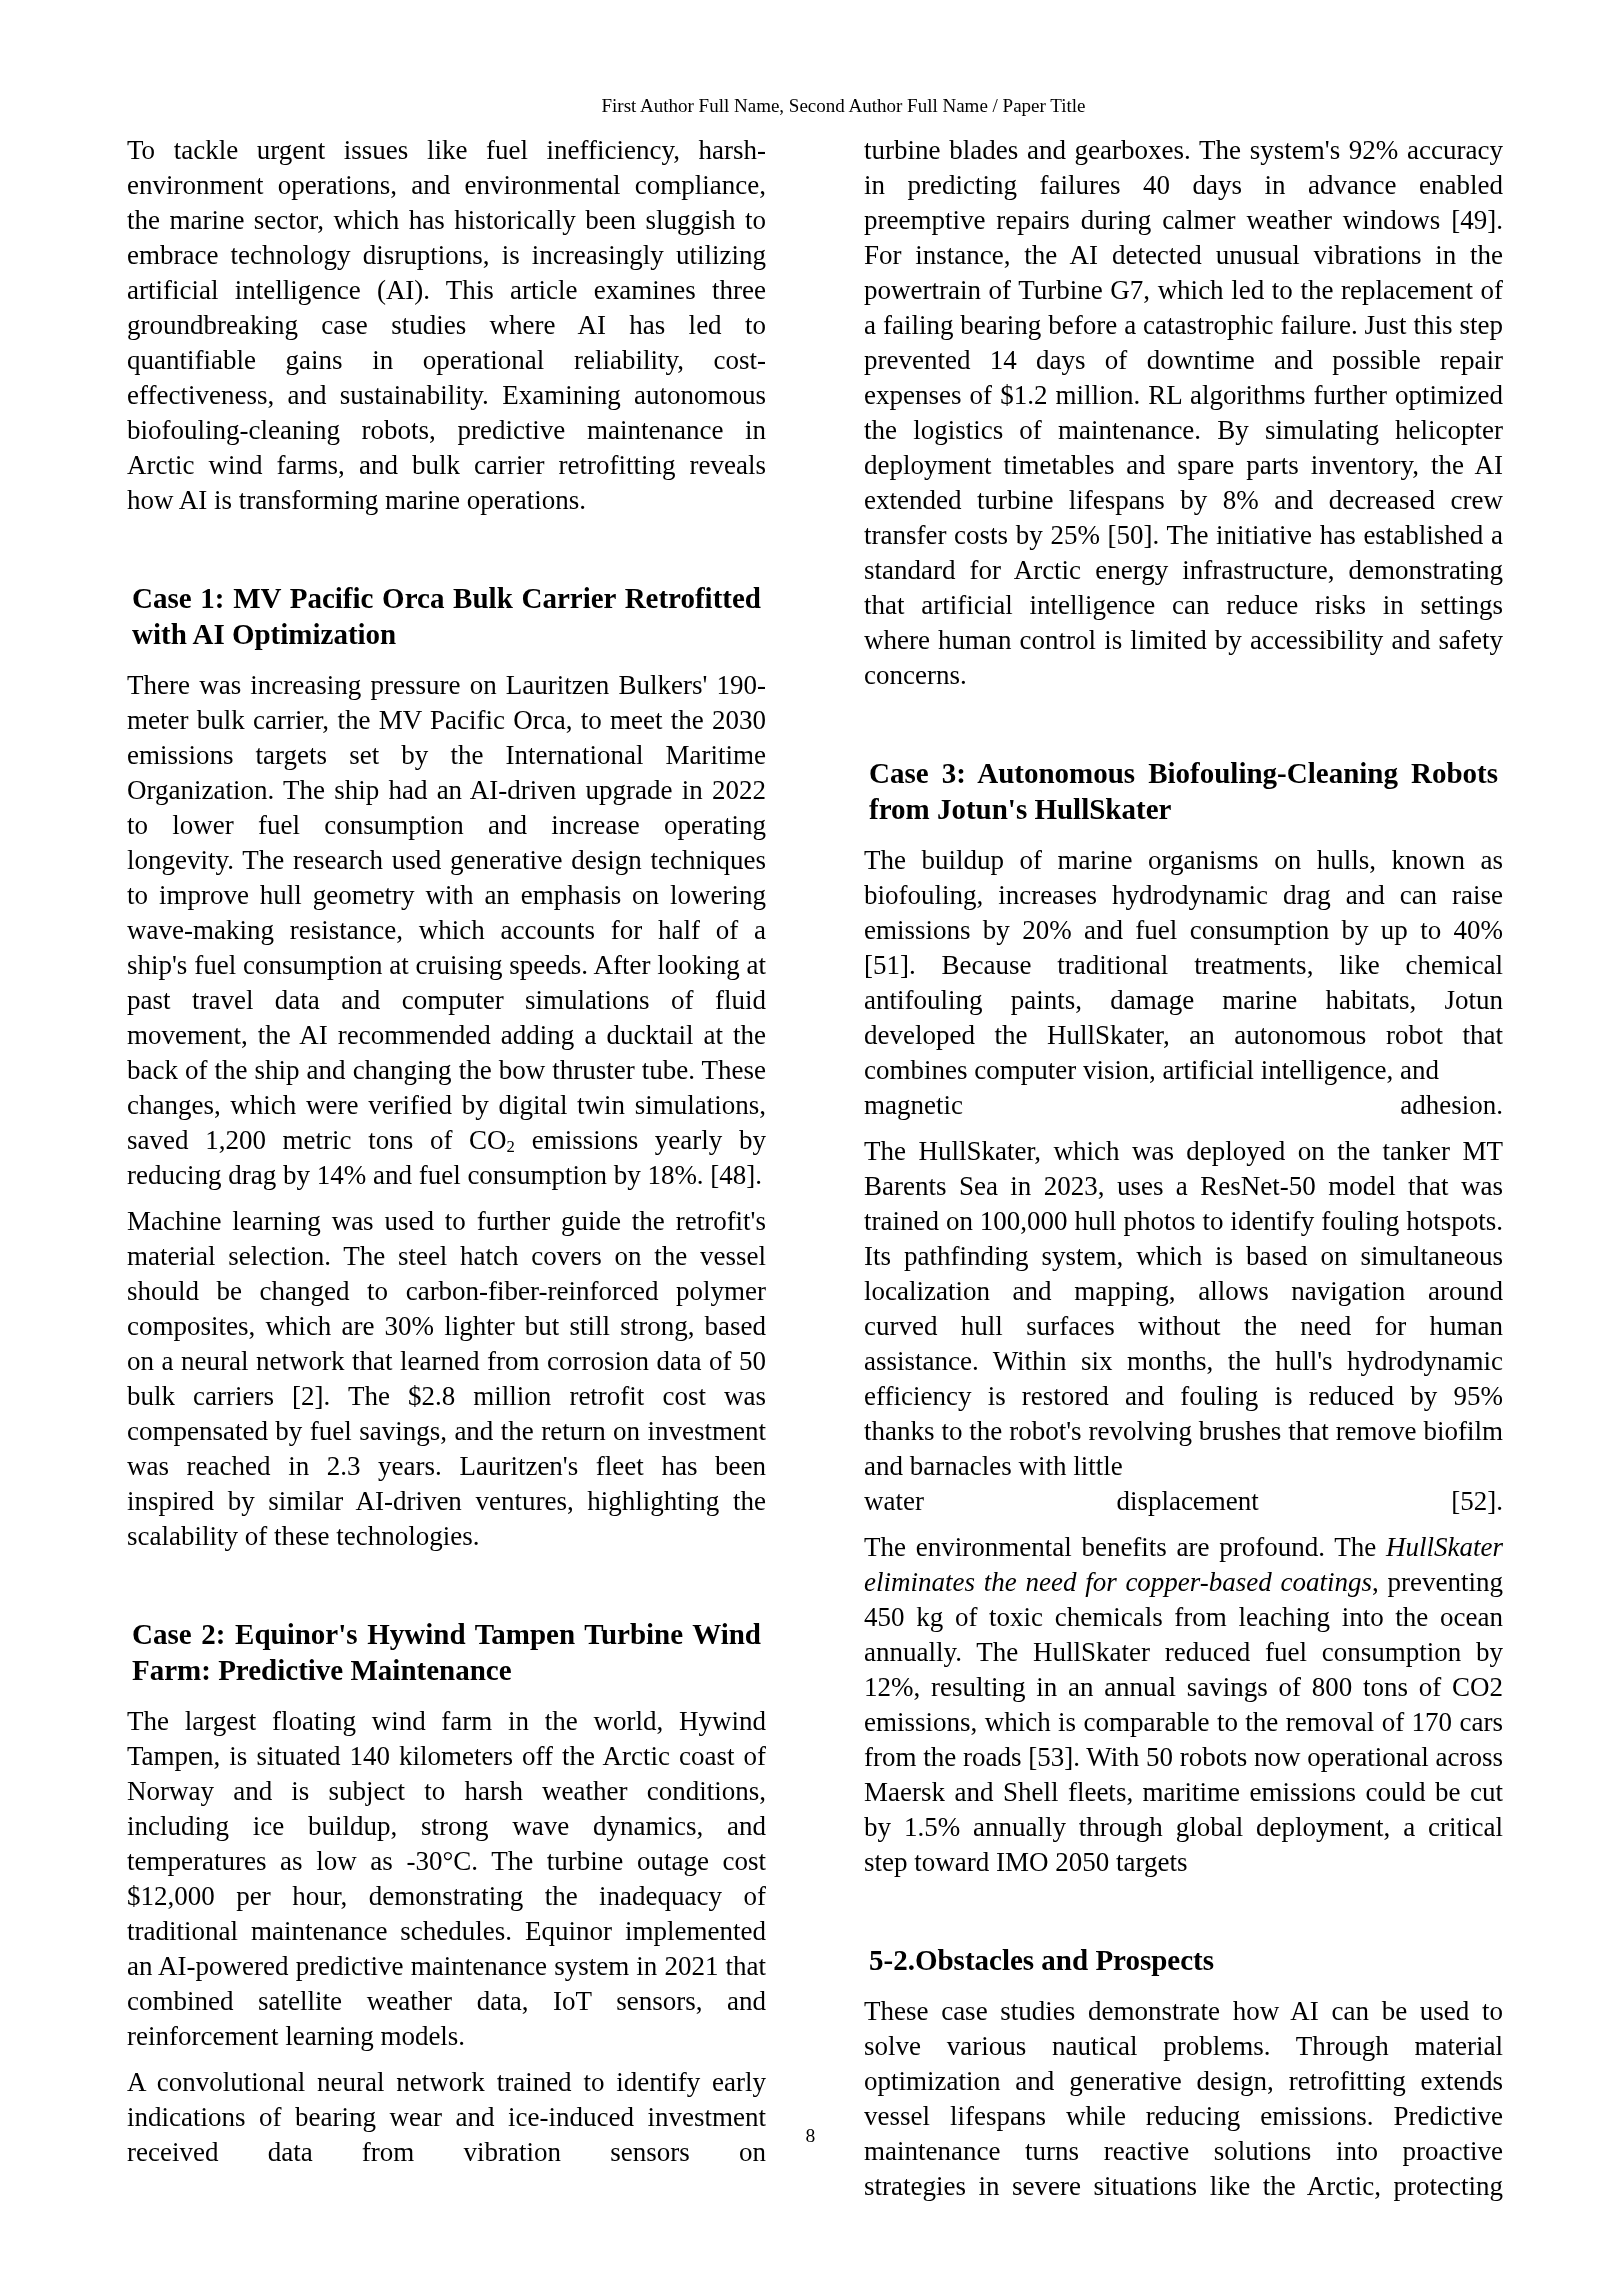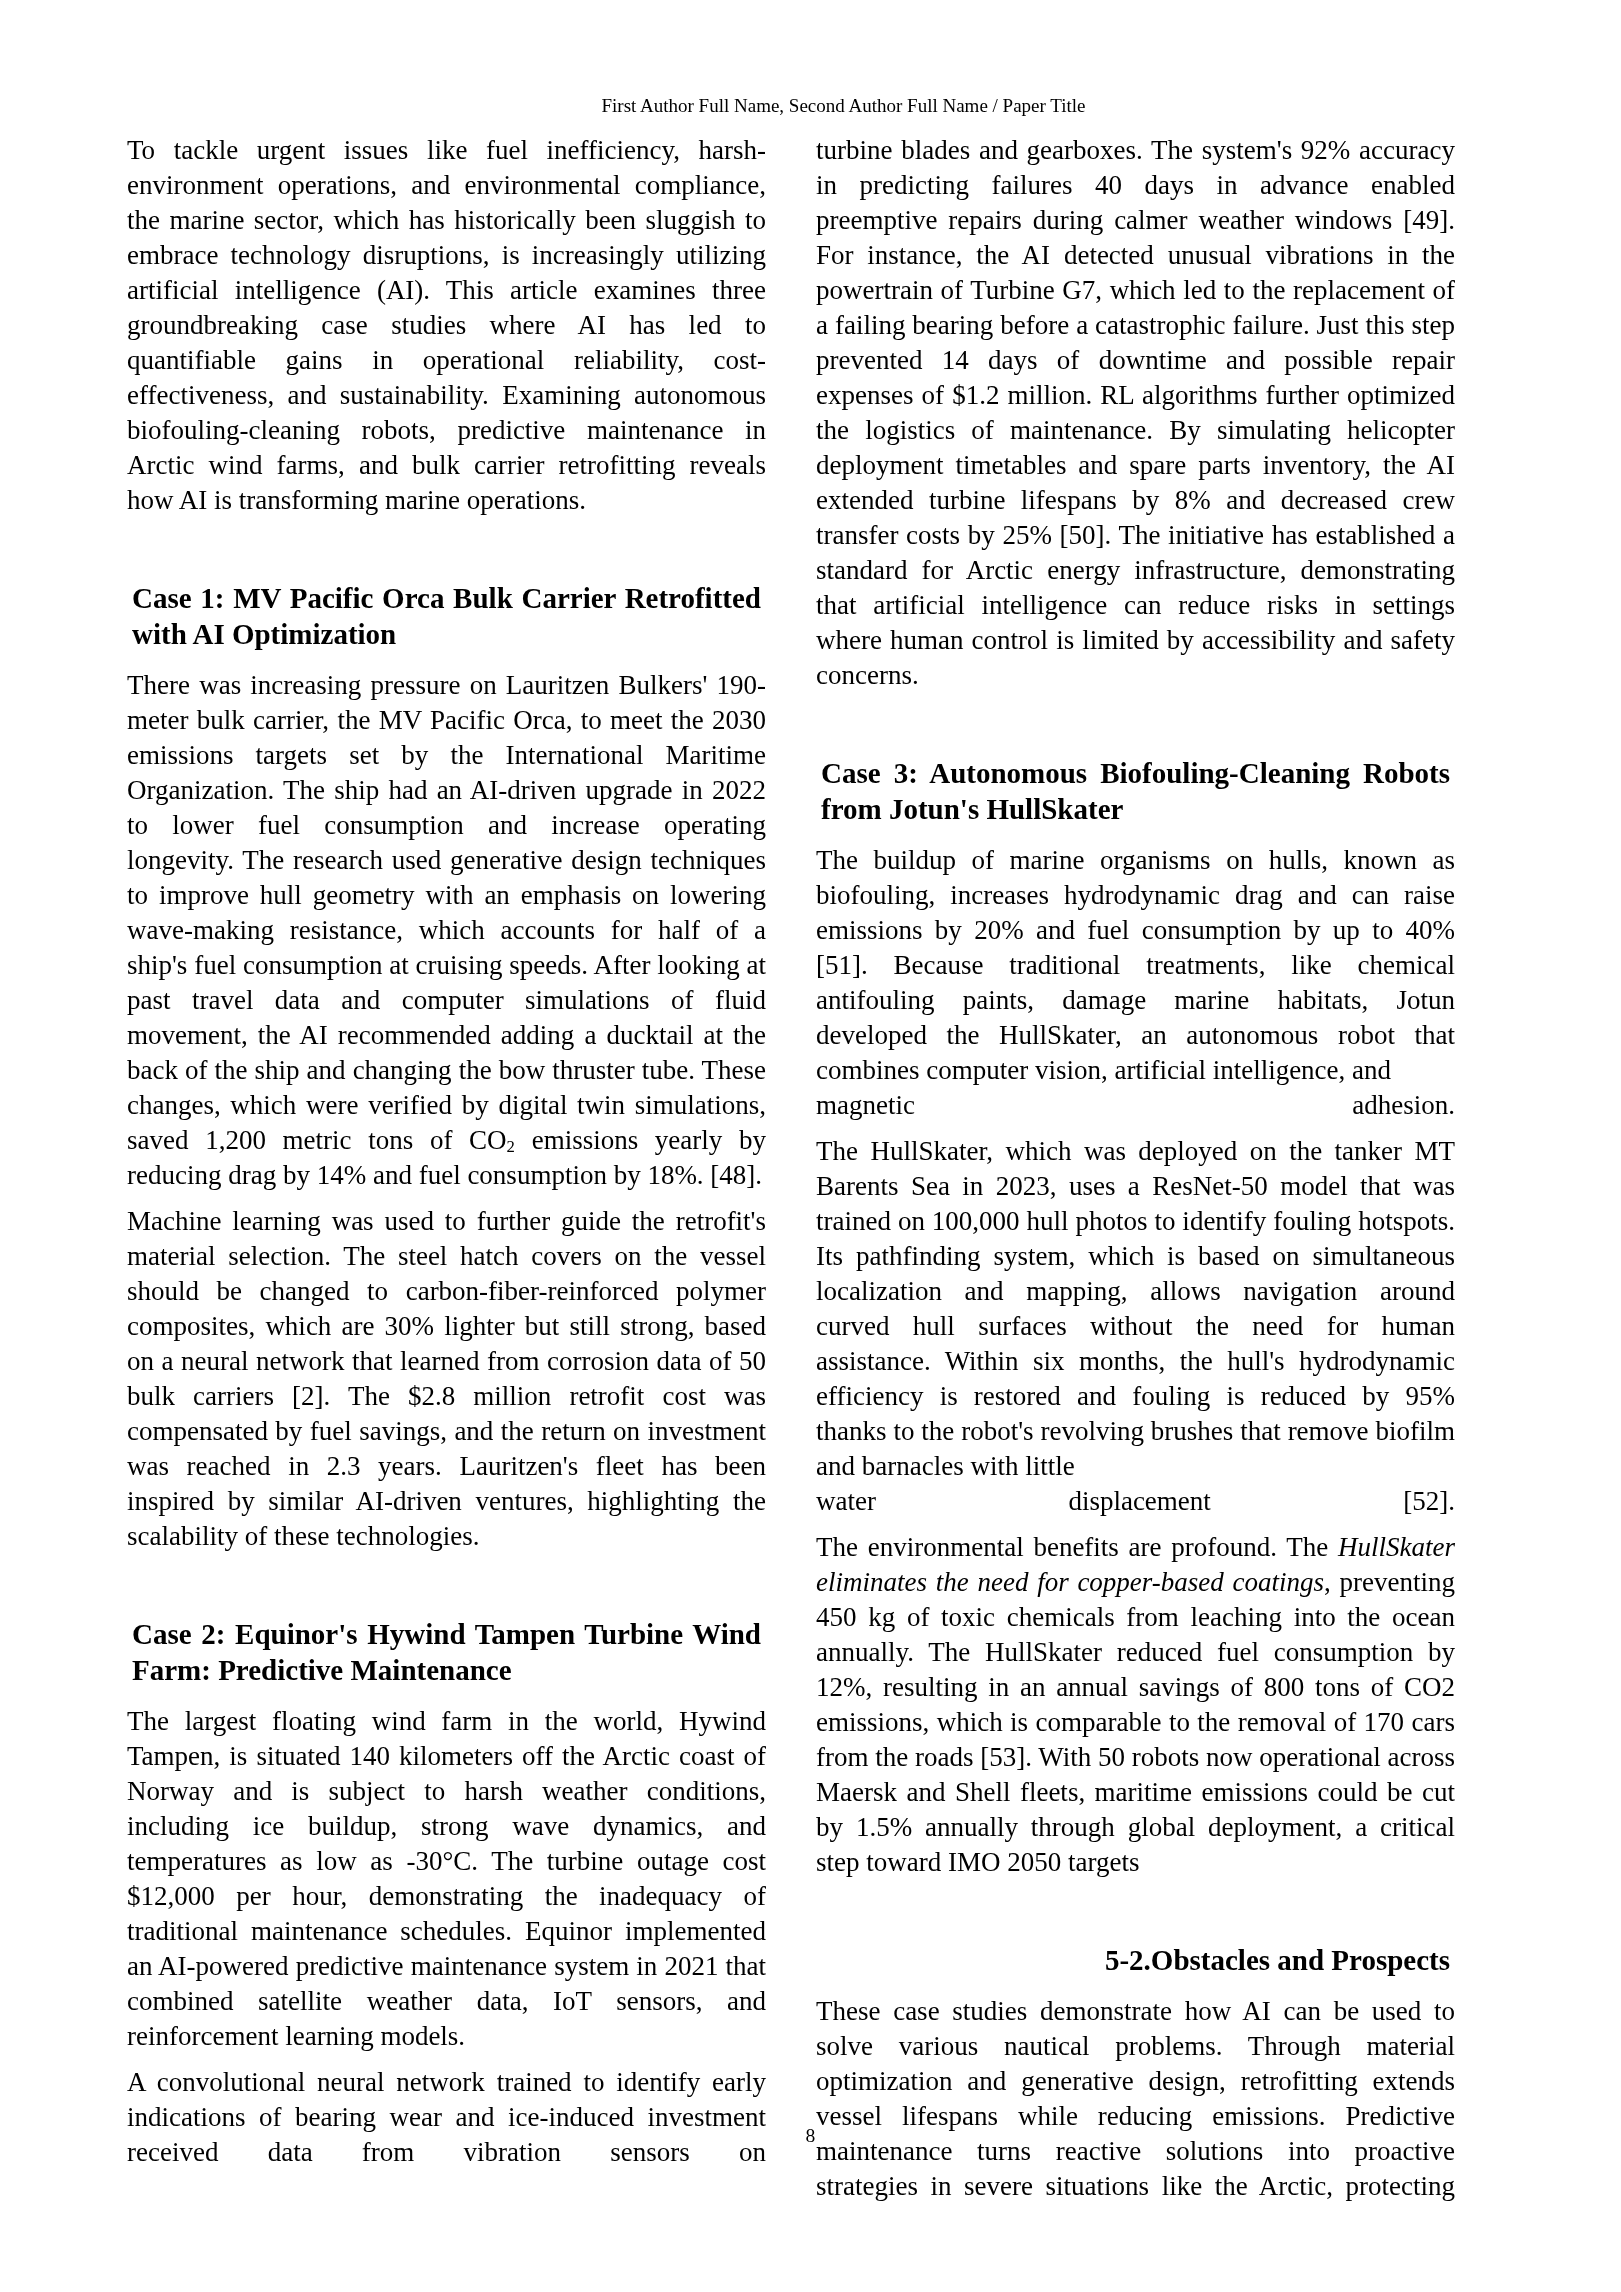--- a/index.html
+++ b/index.html
@@ -3,21 +3,21 @@
 <meta charset="utf-8">
 <style>
   html, body { margin: 0; padding: 0; background: #ffffff; }
   body { width: 1621px; height: 2293px; position: relative; overflow: hidden; }
   .page { position: absolute; left: 0; top: 0; width: 1621px; height: 2293px; background: #fff; color: #000;
           font-family: "Liberation Serif", "DejaVu Serif", serif; }
   .running-header { position: absolute; top: 94px; left: 0; width: 1621px; text-align: center;
           font-size: 19px; line-height: 23.5px; padding-left: 33px; }
   .col { position: absolute; top: 122px; width: 661px; font-size: 27px; line-height: 35px; }
   .col.left { left: 116px; }
-  .col.right { left: 805px; }
+  .col.right { left: 853px; }
   p { margin: 11px; text-align: justify; hyphens: none; }
   h2 { margin: 16px; font-size: 29px; line-height: 36px; font-weight: bold; text-align: justify; }
   h2.case { text-align-last: left; }
   .gap { height: 35px; }
   .page-number { position: absolute; top: 2125px; left: 0; width: 1621px; text-align: center; font-size: 19.6px; }
   em { font-style: italic; }
   sub { font-size: 62%; vertical-align: -0.15em; line-height: 0; }
   .forced-just { text-align-last: justify; }
 </style>
 </head>
@@ -39,19 +39,19 @@
   </div>
 
   <div class="col right">
     <p>turbine blades and gearboxes. The system's 92% accuracy in predicting failures 40 days in advance enabled preemptive repairs during calmer weather windows [49]. For instance, the AI detected unusual vibrations in the powertrain of Turbine G7, which led to the replacement of a failing bearing before a catastrophic failure. Just this step prevented 14 days of downtime and possible repair expenses of $1.2 million. RL algorithms further optimized the logistics of maintenance. By simulating helicopter deployment timetables and spare parts inventory, the AI extended turbine lifespans by 8% and decreased crew transfer costs by 25% [50]. The initiative has established a standard for Arctic energy infrastructure, demonstrating that artificial intelligence can reduce risks in settings where human control is limited by accessibility and safety concerns.</p>
     <div class="gap"></div>
     <h2 class="case">Case 3: Autonomous Biofouling-Cleaning Robots from Jotun's HullSkater</h2>
     <p><span>The buildup of marine organisms on hulls, known as biofouling, increases hydrodynamic drag and can raise emissions by 20% and fuel consumption by up to 40% [51]. Because traditional treatments, like chemical antifouling paints, damage marine habitats, Jotun developed the HullSkater, an autonomous robot that combines computer vision, artificial intelligence, and</span> <span class="forced-just" style="display:block;text-align:justify;text-align-last:justify;">magnetic adhesion.</span></p>
     <p><span>The HullSkater, which was deployed on the tanker MT Barents Sea in 2023, uses a ResNet-50 model that was trained on 100,000 hull photos to identify fouling hotspots. Its pathfinding system, which is based on simultaneous localization and mapping, allows navigation around curved hull surfaces without the need for human assistance. Within six months, the hull's hydrodynamic efficiency is restored and fouling is reduced by 95% thanks to the robot's revolving brushes that remove biofilm and barnacles with little</span> <span style="display:block;text-align:justify;text-align-last:justify;">water displacement [52].</span></p>
     <p><span>The environmental benefits are profound. The </span><em>HullSkater eliminates the need for copper-based coatings</em><span>, preventing 450 kg of toxic chemicals from leaching into the ocean annually. The HullSkater reduced fuel consumption by 12%, resulting in an annual savings of 800 tons of CO2 emissions, which is comparable to the removal of 170 cars from the roads [53]. With 50 robots now operational across Maersk and Shell fleets, maritime emissions could be cut by 1.5% annually through global deployment, a critical step toward IMO 2050 targets</span></p>
     <div class="gap"></div>
-    <h2 style="text-align:right;">5-2.Obstacles and Prospects</h2>
+    <h2 style="text-align:left;">5-2.Obstacles and Prospects</h2>
     <p class="forced-just">These case studies demonstrate how AI can be used to solve various nautical problems. Through material optimization and generative design, retrofitting extends vessel lifespans while reducing emissions. Predictive maintenance turns reactive solutions into proactive strategies in severe situations like the Arctic, protecting</p>
   </div>
 
   <div class="page-number">8</div>
 </div>
 
 
 </body></html>

